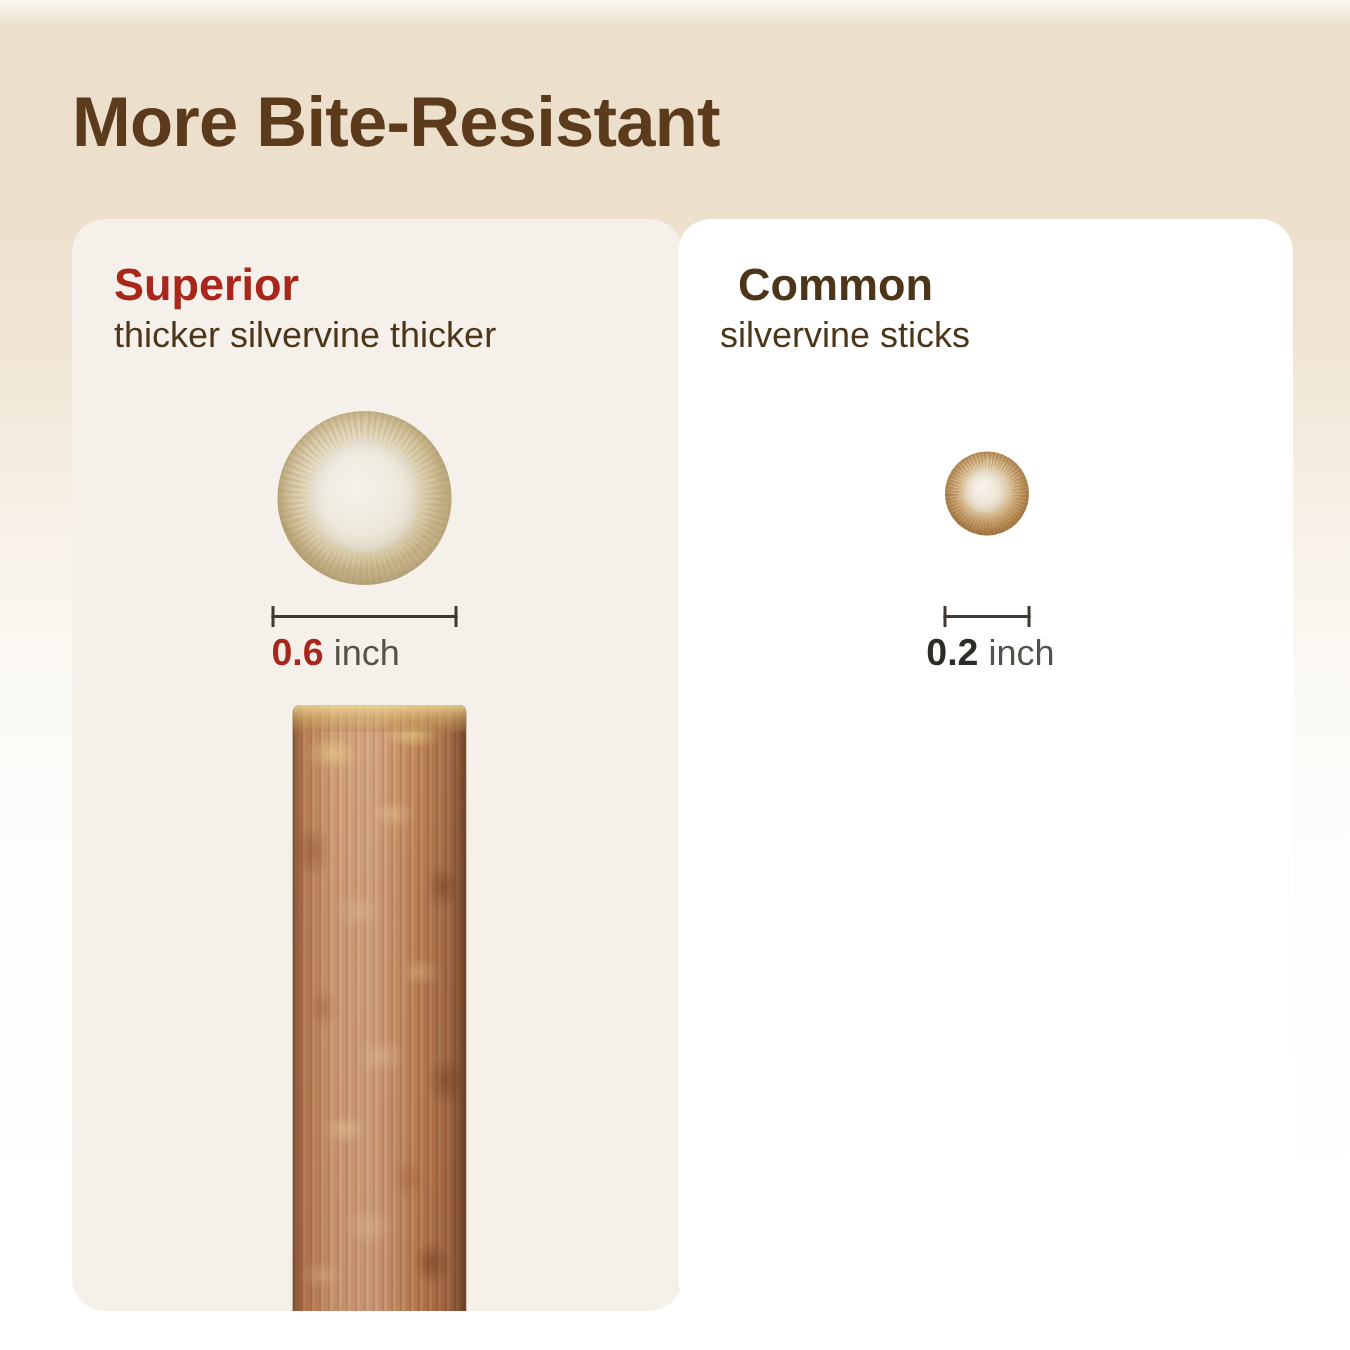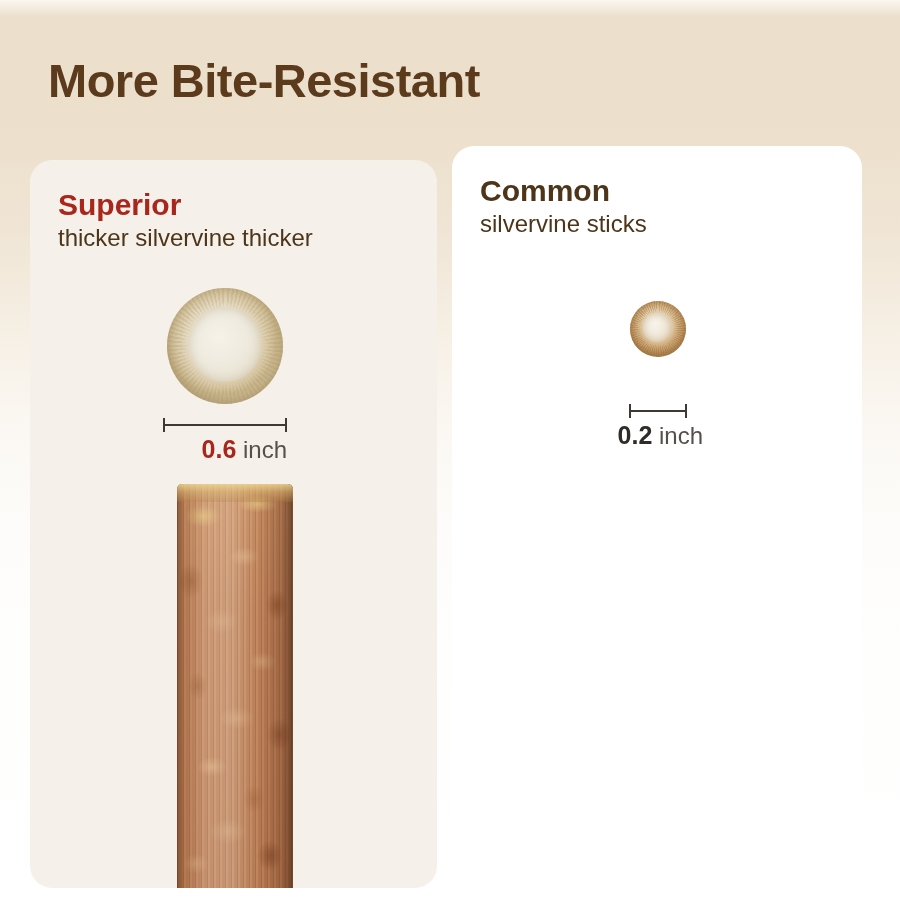--- a/index.html
+++ b/index.html
@@ -47,45 +47,44 @@
 
   
   .card {
     position: absolute;
     top: 146px;
     height: 728px;
     border-radius: 22px;
     overflow: hidden;
   }
   .card-left {
-    left: 30px;
+    left: 48px;
     width: 407px;
     background: #f5f1ea;
-    margin-top: 14px;
   }
   .card-right {
     left: 452px;
     width: 410px;
     background: #ffffff;
   }
 
   
   .panel-head {
     position: absolute;
     left: 28px;
     top: 28px;
   }
   .head-line1 {
     font-size: 30px;
     font-weight: bold;
     line-height: 1.12;
     white-space: nowrap;
   }
   .head-line1.accent { color: #a8261b; }
-  .head-line1.plain  { color: #4d3venture; }
+  .head-line1.plain  { color: #4d3venture; margin-left: 12px; }
   .head-line1.plain  { color: #4d3519; }
   .head-line2 {
     font-size: 24px;
     font-weight: normal;
     color: #4d3519;
     line-height: 1.2;
     margin-top: 2px;
     white-space: nowrap;
   }
 
@@ -200,21 +199,21 @@
     background: #3e3a33;
   }
   .measure .cap.left  { left: 0; }
   .measure .cap.right { right: 0; }
 
   .measure-label {
     position: absolute;
     white-space: nowrap;
     line-height: 1;
   }
-  .measure-label-big   { left: 133px; top: 277px; width: 124px; text-align: right; }
+  .measure-label-big   { left: 133px; top: 277px; width: 124px; text-align: left; }
   .measure-label-small { left: 161px; top: 277px; width: 90px; text-align: right; }
   .measure-label .num {
     font-size: 25px;
     font-weight: bold;
   }
   .measure-label-big .num   { color: #a8261b; }
   .measure-label-small .num { color: #2f2c28; }
   .measure-label .unit {
     font-size: 24px;
     font-weight: normal;

